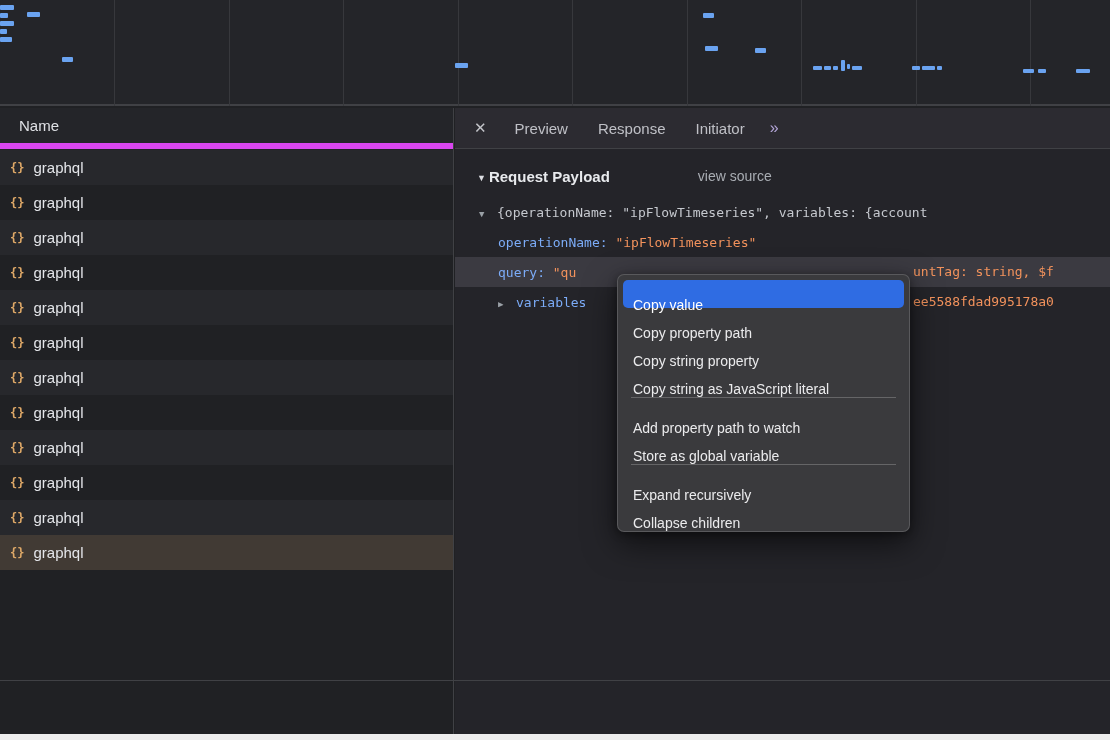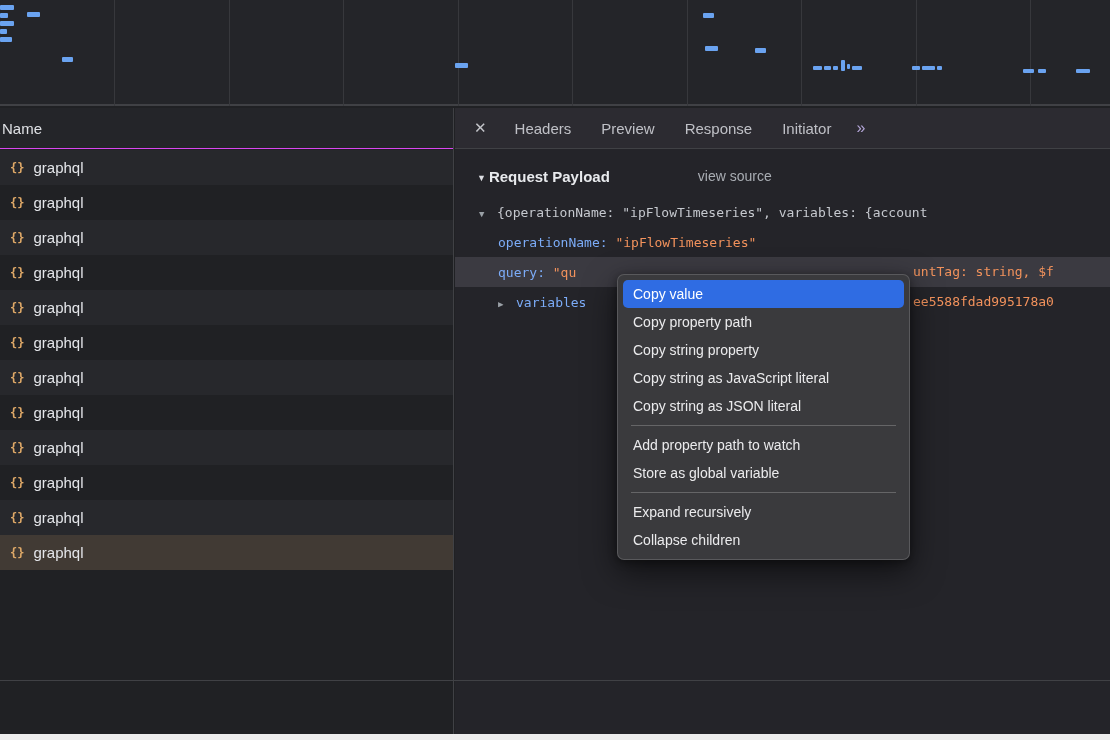--- a/index.html
+++ b/index.html
@@ -7,21 +7,21 @@
   body{width:1110px;height:740px;background:#1b1b1e;font-family:"Liberation Sans",sans-serif;overflow:hidden}
   #window{position:relative;width:1110px;height:740px;background:#202124;overflow:hidden}
 
   
   #overview{position:absolute;left:0;top:0;width:1110px;height:106px;background:#242529;border-bottom:2px solid #404145}
   .gridline{position:absolute;top:0;height:106px;width:1px;background:#37383c}
   .tbar{position:absolute;background:#6aa3f0;border-radius:1px}
 
   
   #left{position:absolute;left:0;top:108px;width:454px;bottom:0;background:#202124;border-right:1px solid #404145}
-  #left-header{height:41px;display:flex;align-items:center;padding-left:2px;color:#dfe1e5;font-size:15px;border-bottom:1px solid #d946ef;background:#242529}
+  #left-header{height:41px;display:flex;align-items:center;padding-left:19px;color:#dfe1e5;font-size:15px;border-bottom:6px solid #d946ef;background:#242529}
   #request-list{position:absolute;left:0;top:42px;right:0}
   .nrow{height:35px;display:flex;align-items:center;padding-left:10px;gap:9px;font-size:15px;color:#e4e6ea;background:#202124}
   .nrow:nth-child(odd){background:#27282c}
   .nrow.selected{background:#413a34}
   .braces{color:#dfa968;font-family:"DejaVu Sans Mono",monospace;font-size:12px;font-weight:bold}
 
   
   #right{position:absolute;left:455px;top:108px;right:0;bottom:0;background:#242429;overflow:hidden}
   #tabbar{height:41px;background:#2c2b31;border-bottom:1px solid #404145;display:flex;align-items:center;padding-left:6px}
   .closex{color:#c3c4c9;font-size:15px;padding:0 13px}
@@ -47,21 +47,21 @@
   .k{color:#7cacf8}
   .v{color:#f2925c}
   .frag{position:absolute;left:458px;top:0;height:30px;line-height:30px}
 
   
   #bottom-divider{position:absolute;left:0;top:680px;width:1110px;height:1px;background:#404145;z-index:5}
   #bottom-strip{position:absolute;left:0;bottom:0;width:1110px;height:6px;background:#ededed;z-index:6}
 
   
   #context-menu{position:absolute;left:617px;top:274px;width:293px;background:#3a3a3d;border:1px solid rgba(255,255,255,.16);border-radius:7px;padding:5px 0;box-shadow:0 12px 32px rgba(0,0,0,.55),0 2px 8px rgba(0,0,0,.4);z-index:50}
-  .menu-item{height:28px;line-height:28px;margin:0 5px;padding:0 10px;border-radius:5px;color:#ebebed;font-size:14px;white-space:nowrap}
+  .menu-item{height:28px;line-height:28px;margin:0 5px;padding:11px 10px;border-radius:5px;color:#ebebed;font-size:14px;white-space:nowrap}
   .menu-item.highlighted{background:#2f6ce3;color:#ffffff}
   .menu-sep{height:1px;background:rgba(255,255,255,.22);margin:5px 13px}
 </style>
 </head>
 <body>
 
 <div id="window">
 
   <div id="overview">
       <div class="gridline" style="left: 114px;"></div>
@@ -151,21 +151,20 @@
           <span class="braces">{}</span>
           <span>graphql</span>
         </div>
       </div>
   </div>
 
   <div id="right">
     <div id="tabbar">
       <span class="closex">✕</span>
       <div id="tabs" style="display:flex">
-          <div class="tab">Headers</div>
           <div class="tab">Preview</div>
           <div class="tab">Response</div>
           <div class="tab">Initiator</div>
         </div>
       <span class="chevrons">»</span>
     </div>
 
     <div id="payload">
       <div class="section-row">
         <span class="tri-down sec-tri"></span>
@@ -195,21 +194,20 @@
   </div>
 
   <div id="bottom-divider"></div>
   <div id="bottom-strip"></div>
 
   <div id="context-menu">
       <div class="menu-item highlighted">Copy value</div>
       <div class="menu-item">Copy property path</div>
       <div class="menu-item">Copy string property</div>
       <div class="menu-item">Copy string as JavaScript literal</div>
-      <div class="menu-item">Copy string as JSON literal</div>
       <div class="menu-sep"></div>
       <div class="menu-item">Add property path to watch</div>
       <div class="menu-item">Store as global variable</div>
       <div class="menu-sep"></div>
       <div class="menu-item">Expand recursively</div>
       <div class="menu-item">Collapse children</div>
     </div>
 
 </div>
 

